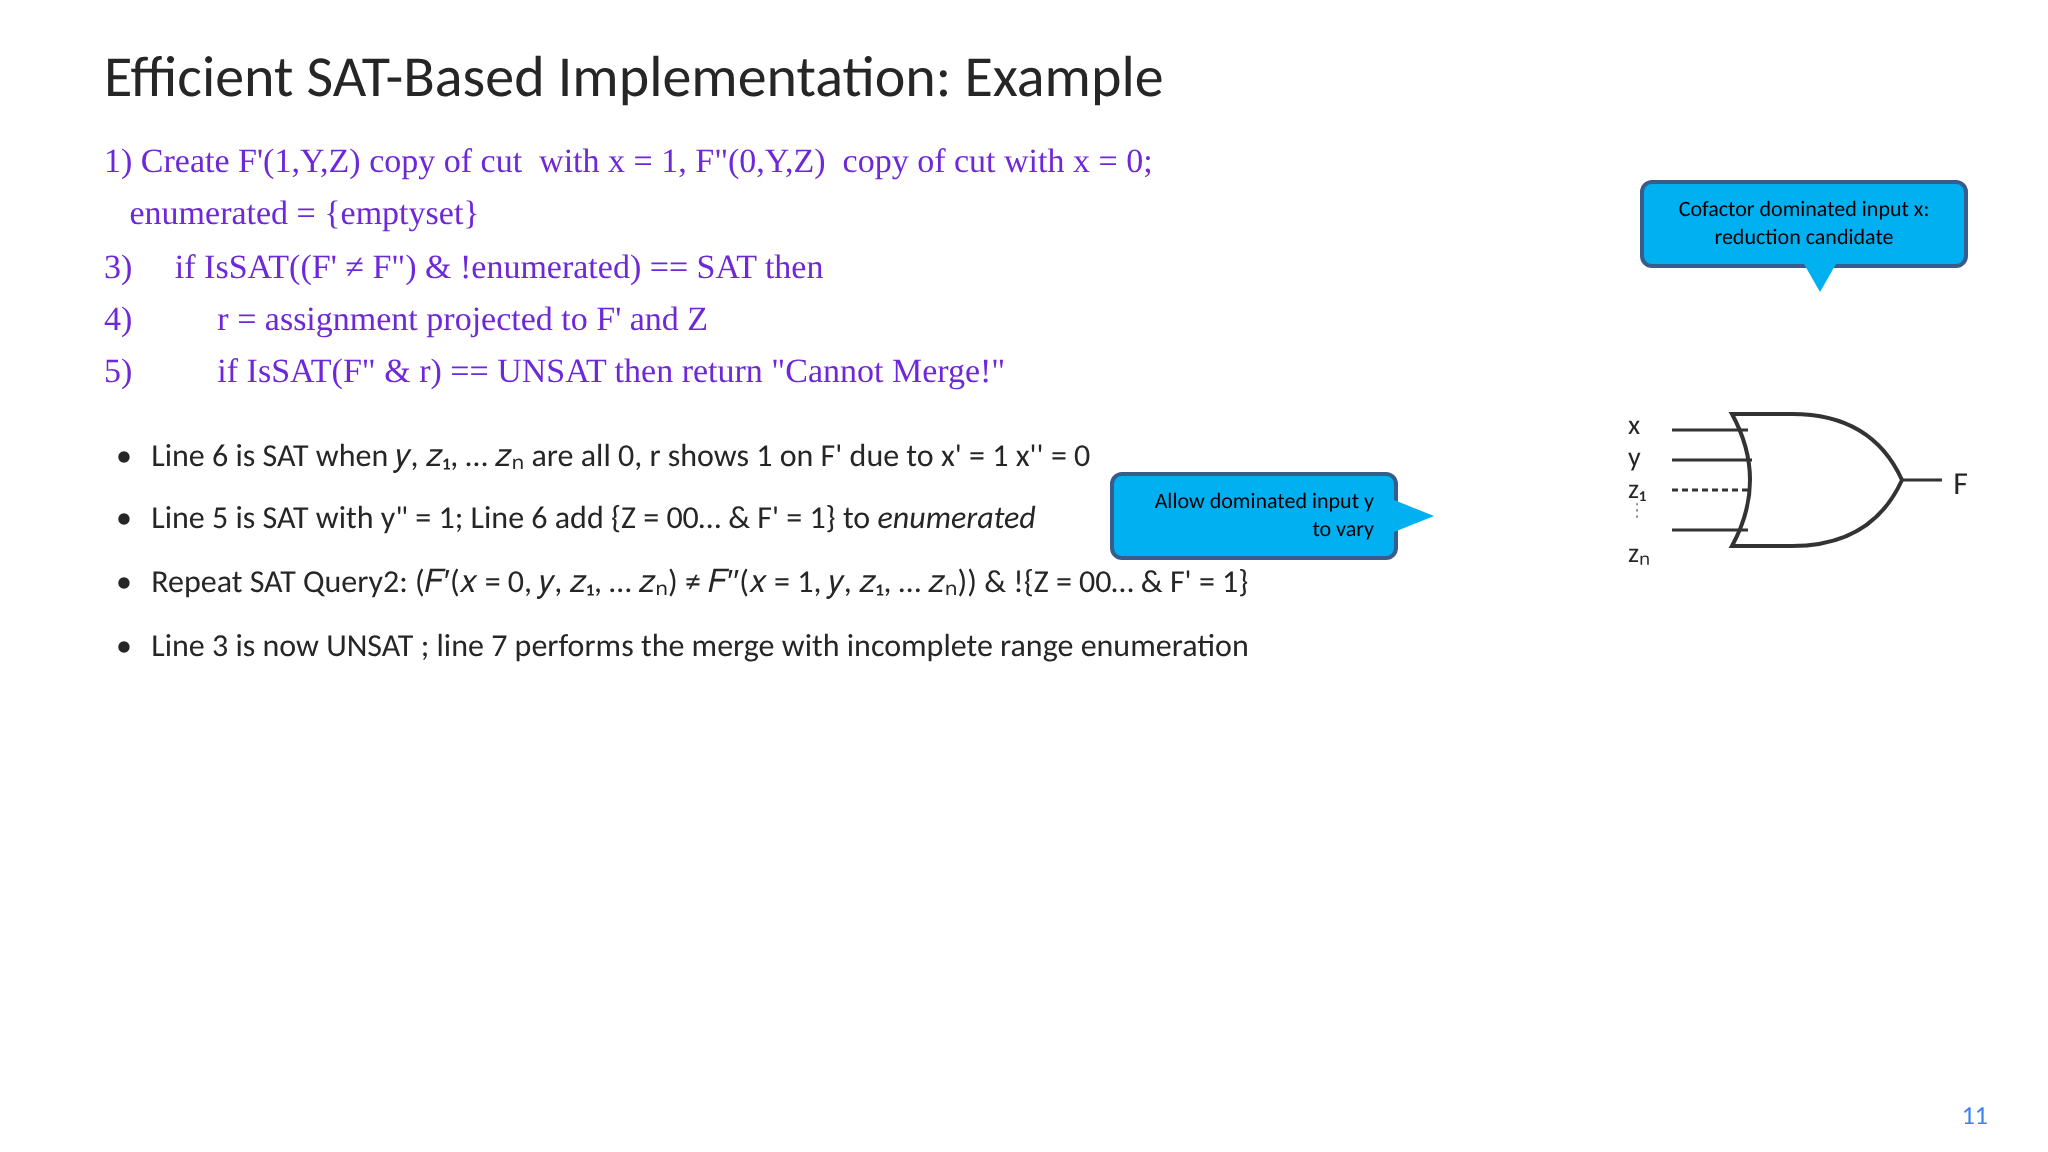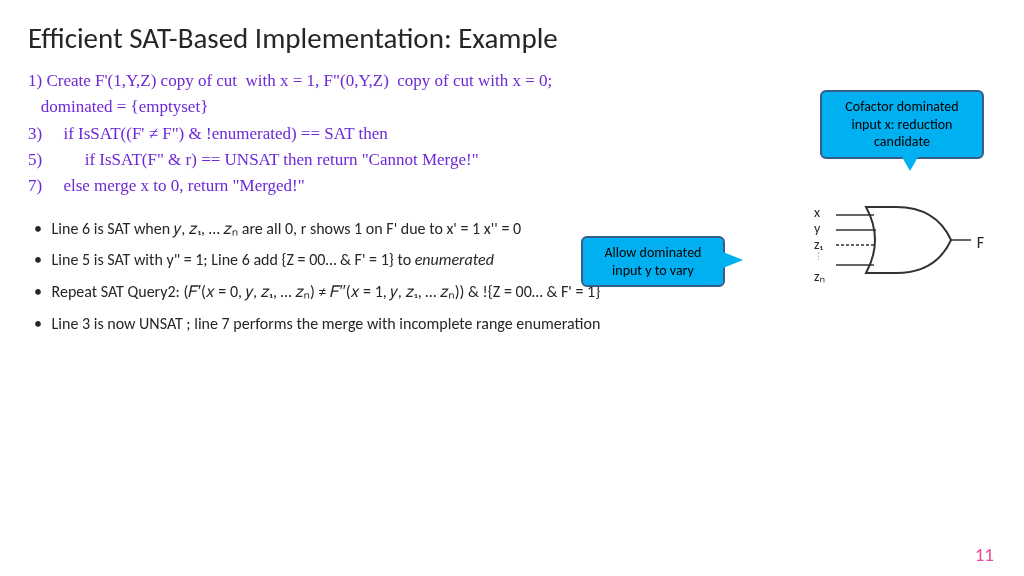--- a/index.html
+++ b/index.html
@@ -6,21 +6,21 @@
     margin: 0;
     padding: 0;
     width: 1024px;
     height: 576px;
     font-family: Calibri, Arial, sans-serif;
     background: white;
     position: relative;
     overflow: hidden;
   }
   .slide {
-    padding: 20px 28px;
+    padding: 20px 52px;
     box-sizing: border-box;
     width: 100%;
     height: 100%;
     position: relative;
   }
   .title {
     font-size: 29px;
     color: #262626;
     margin-bottom: 12px;
     font-weight: normal;
@@ -48,33 +48,34 @@
     margin-left: 6px;
     margin-right: 6px;
   }
   .callout {
     position: absolute;
     background: #00b0f0;
     color: #000;
     border: 2px solid #385d8a;
     border-radius: 6px;
     padding: 6px 10px;
-    font-size: 14px;
+    font-size: 11px;
     text-align: center;
     line-height: 1.25;
   }
   .callout1 {
     top: 90px;
     right: 40px;
     width: 140px;
   }
   .callout2 {
     top: 236px;
-    left: 581px;
+    left: 555px;
     width: 120px;
+    text-align: right;
   }
   .callout1::after {
     content: "";
     position: absolute;
     bottom: -14px;
     left: 50%;
     border-width: 14px 8px 0 8px;
     border-style: solid;
     border-color: #00b0f0 transparent transparent transparent;
   }
@@ -112,37 +113,37 @@
     position: absolute;
     right: 0;
     top: 28px;
     font-size: 16px;
     color: #262626;
   }
   .pagenum {
     position: absolute;
     bottom: 10px;
     right: 30px;
-    color: #ec4899;
-    font-size: 19px;
+    color: #3b82f6;
+    font-size: 13px;
   }
   em { }
 </style>
 </head>
 <body>
 
 <div class="slide">
   <div class="title">Efficient SAT-Based Implementation: Example</div>
 
   <div class="code-block">
     <div class="code-line">1) Create F'(1,Y,Z) copy of cut  with x = 1, F"(0,Y,Z)  copy of cut with x = 0;</div>
-    <div class="code-line">   dominated = {emptyset}</div>
+    <div class="code-line">   enumerated = {emptyset}</div>
     <div class="code-line">3)     if IsSAT((F' ≠ F") &amp; !enumerated) == SAT then</div>
+    <div class="code-line">4)          r = assignment projected to F' and Z</div>
     <div class="code-line">5)          if IsSAT(F" &amp; r) == UNSAT then return "Cannot Merge!"</div>
-    <div class="code-line">7)     else merge x to 0, return "Merged!"</div>
   </div>
 
   <div class="bullets">
     <div class="bullet">Line 6 is SAT when  𝑦, 𝑧₁, … 𝑧ₙ are all 0, r shows 1 on F' due to x' = 1 x'' = 0</div>
     <div class="bullet"><span>Line 5 is SAT with y" = 1; Line 6 add {Z = 00… &amp; F' = 1} to </span><em>enumerated</em></div>
     <div class="bullet">Repeat SAT Query2: (𝐹′(𝑥 = 0, 𝑦, 𝑧₁, … 𝑧ₙ) ≠ 𝐹′′(𝑥 = 1, 𝑦, 𝑧₁, … 𝑧ₙ)) &amp; !{Z = 00… &amp; F' = 1}</div>
     <div class="bullet">Line 3 is now UNSAT ; line 7 performs the merge with incomplete range enumeration</div>
   </div>
 
   <div class="callout callout1">Cofactor dominated input x: reduction candidate</div>

